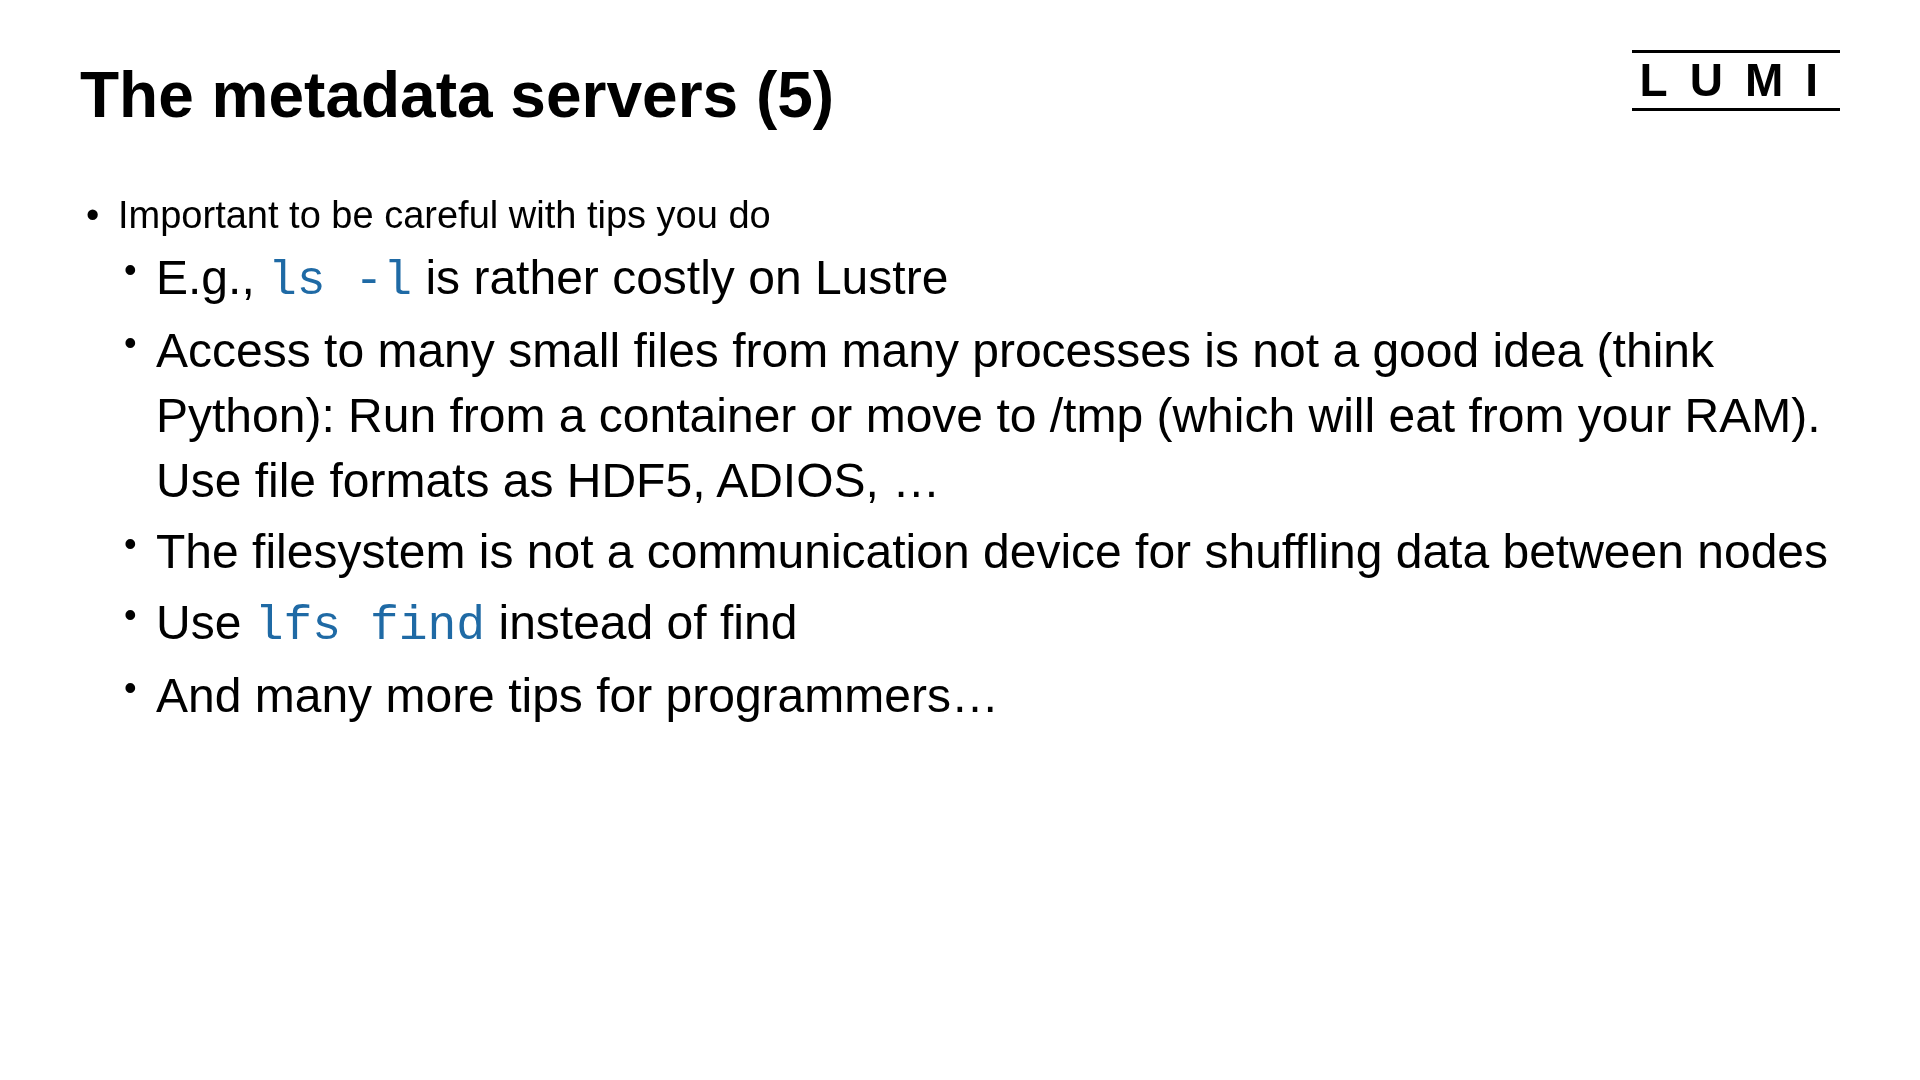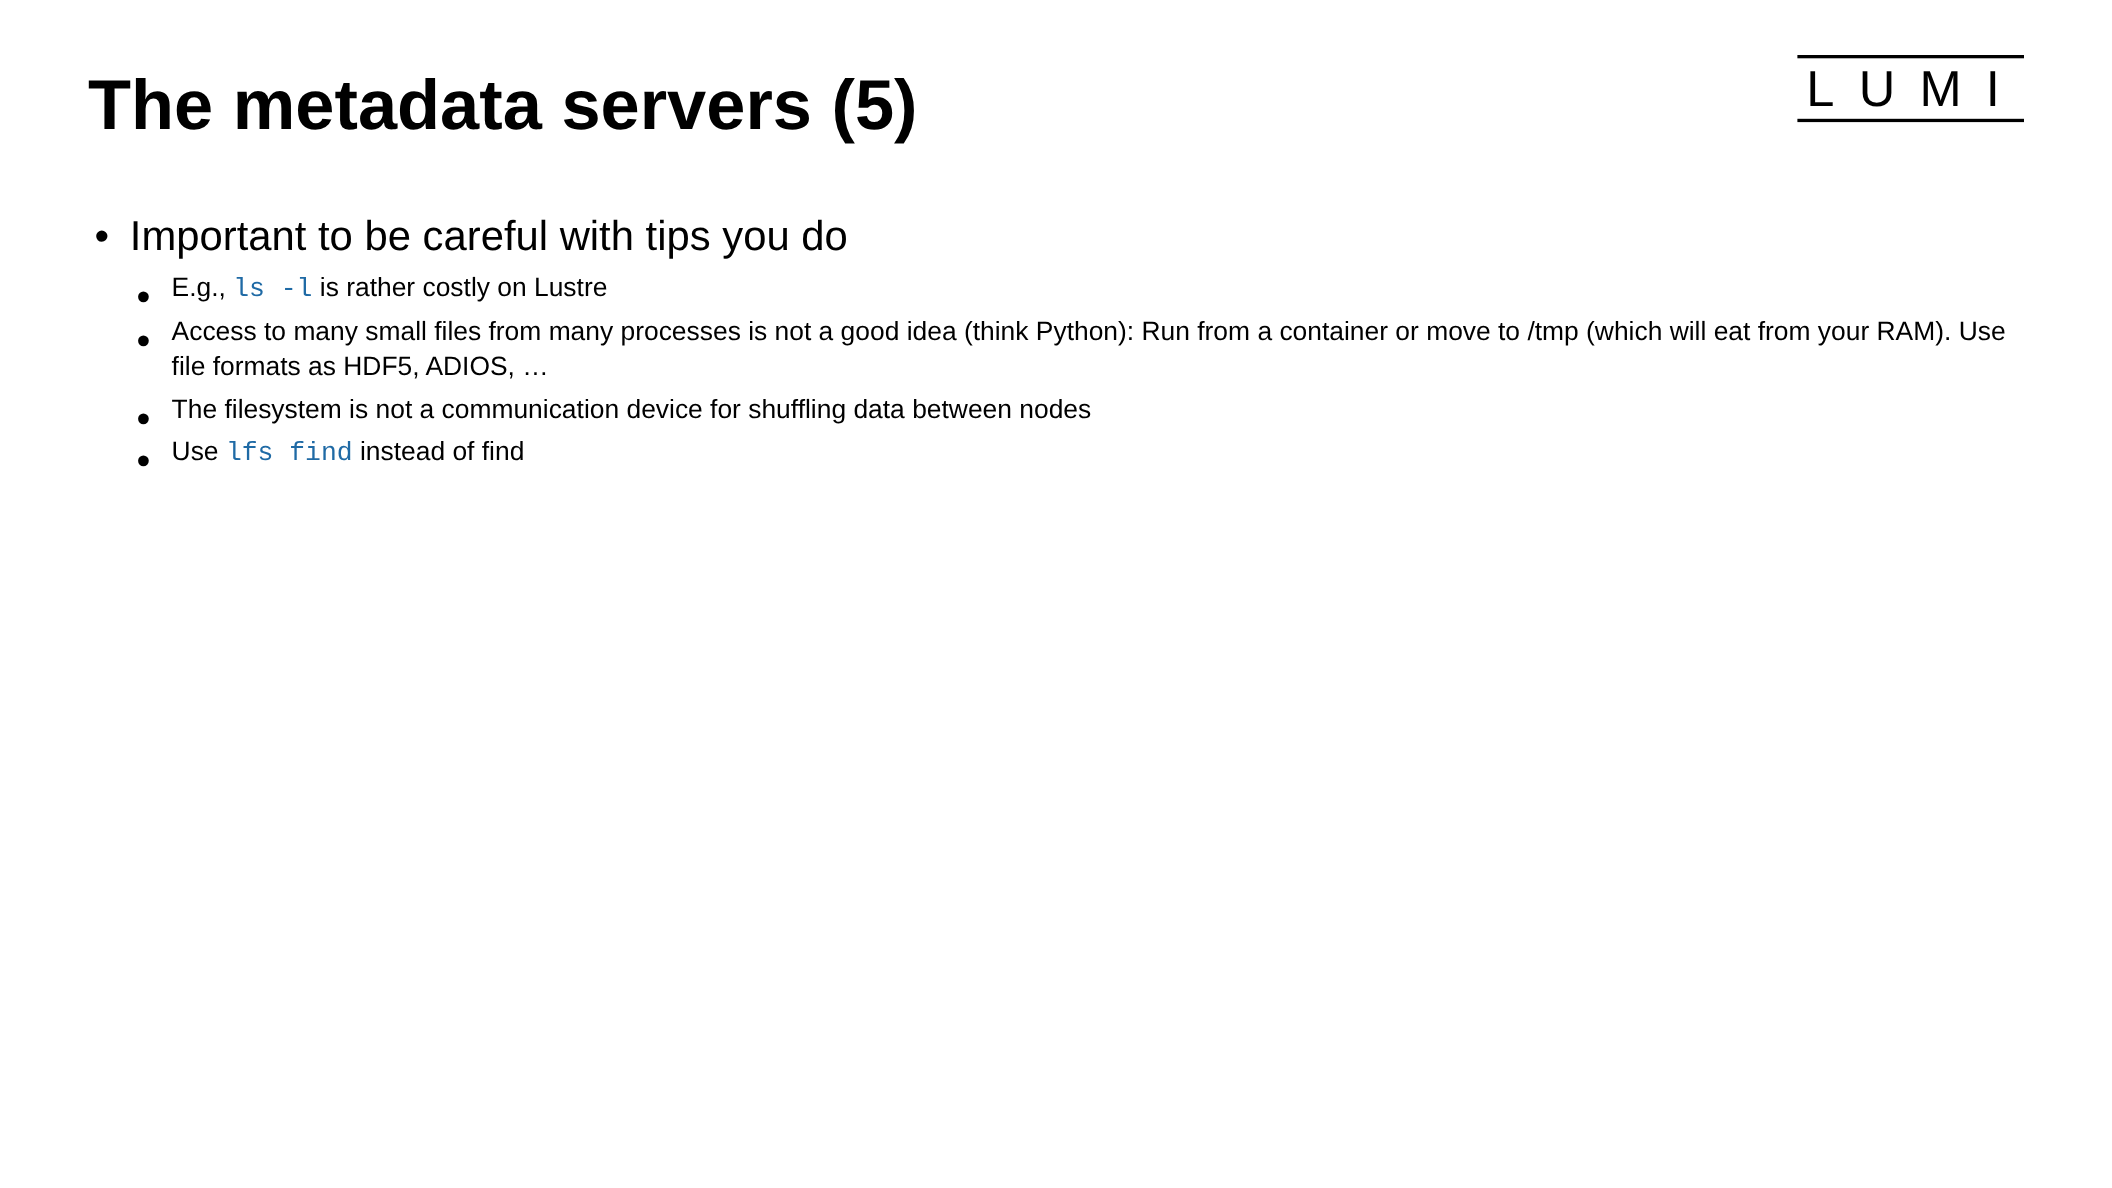--- a/index.html
+++ b/index.html
@@ -23,21 +23,21 @@
     font-size: 64px;
     font-weight: 700;
     margin: 0 0 60px 0;
     line-height: 1.1;
   }
   .logo {
     position: absolute;
     top: 50px;
     right: 80px;
     font-size: 46px;
-    font-weight: 400;
+    font-weight: 700;
     letter-spacing: 22px;
     border-top: 3px solid #000;
     border-bottom: 3px solid #000;
     padding: 2px 0 2px 8px;
     line-height: 1.1;
     font-family: Arial, sans-serif;
   }
   ul.level1 {
     list-style: none;
     padding: 0;
@@ -56,21 +56,21 @@
     left: 6px;
     top: 0;
     font-size: 38px;
   }
   ul.level2 {
     list-style: none;
     padding: 0;
     margin: 4px 0 0 0;
   }
   ul.level2 > li {
-    font-size: 24px;
+    font-size: 48px;
     line-height: 1.35;
     position: relative;
     padding-left: 38px;
     margin-bottom: 6px;
   }
   ul.level2 > li::before {
     content: "•";
     position: absolute;
     left: 6px;
     top: 0;
@@ -99,17 +99,20 @@
         </li>
         <li>
           <span>Access to many small files from many processes is not a good idea (think Python): Run from a container or move to /tmp (which will eat from your RAM). Use file formats as HDF5, ADIOS, …</span>
         </li>
         <li>
           <span>The filesystem is not a communication device for shuffling data between nodes</span>
         </li>
         <li>
           <span>Use </span><span class="code">lfs find</span><span> instead of find</span>
         </li>
+        <li>
+          <span>And many more tips for programmers…</span>
+        </li>
       </ul>
     </li>
   </ul>
 
 </div>
 
 </body></html>

